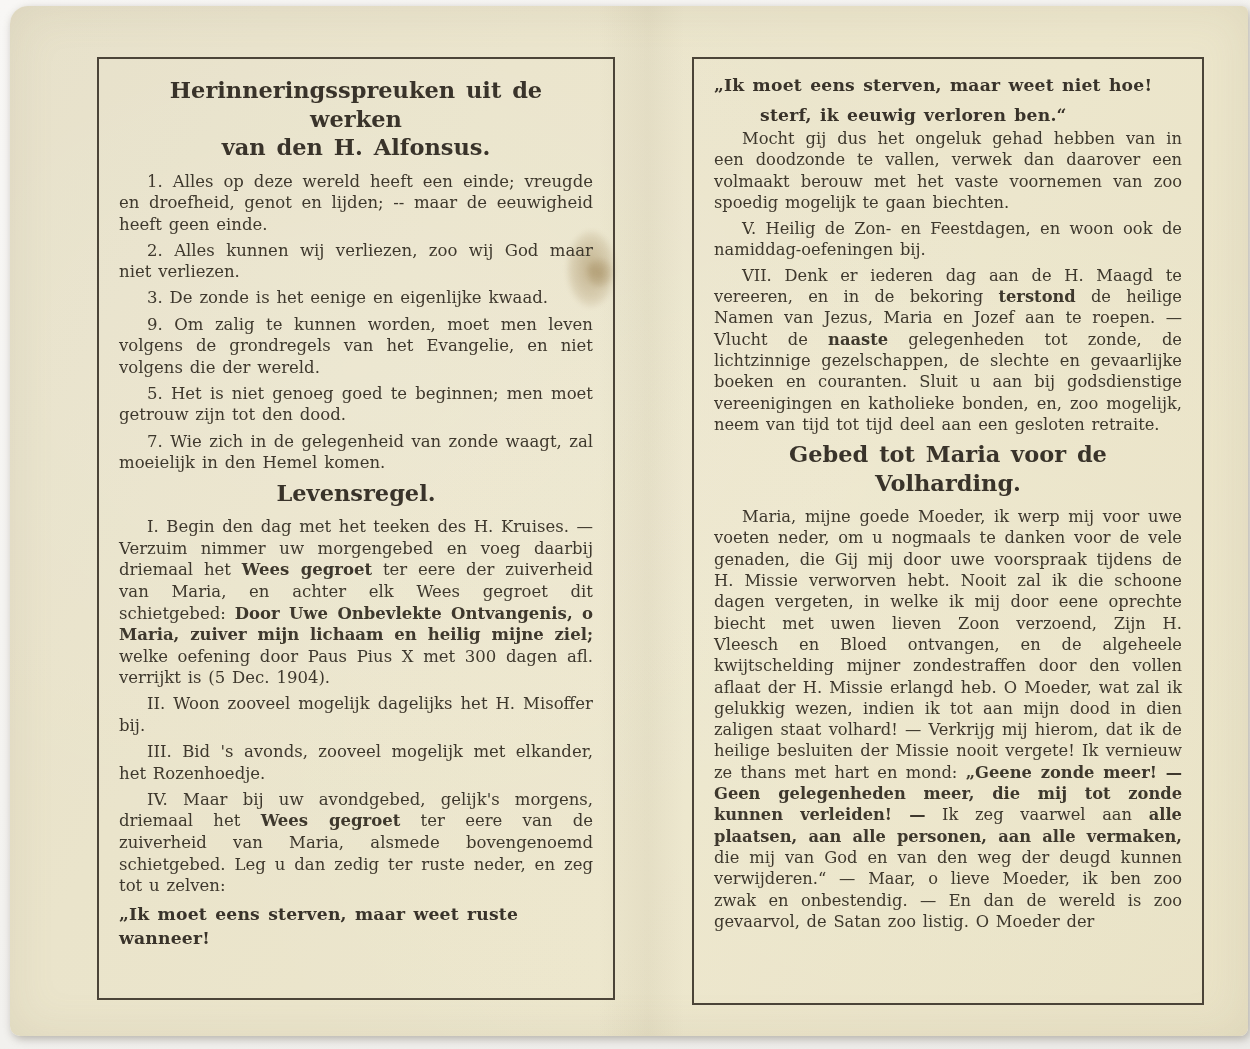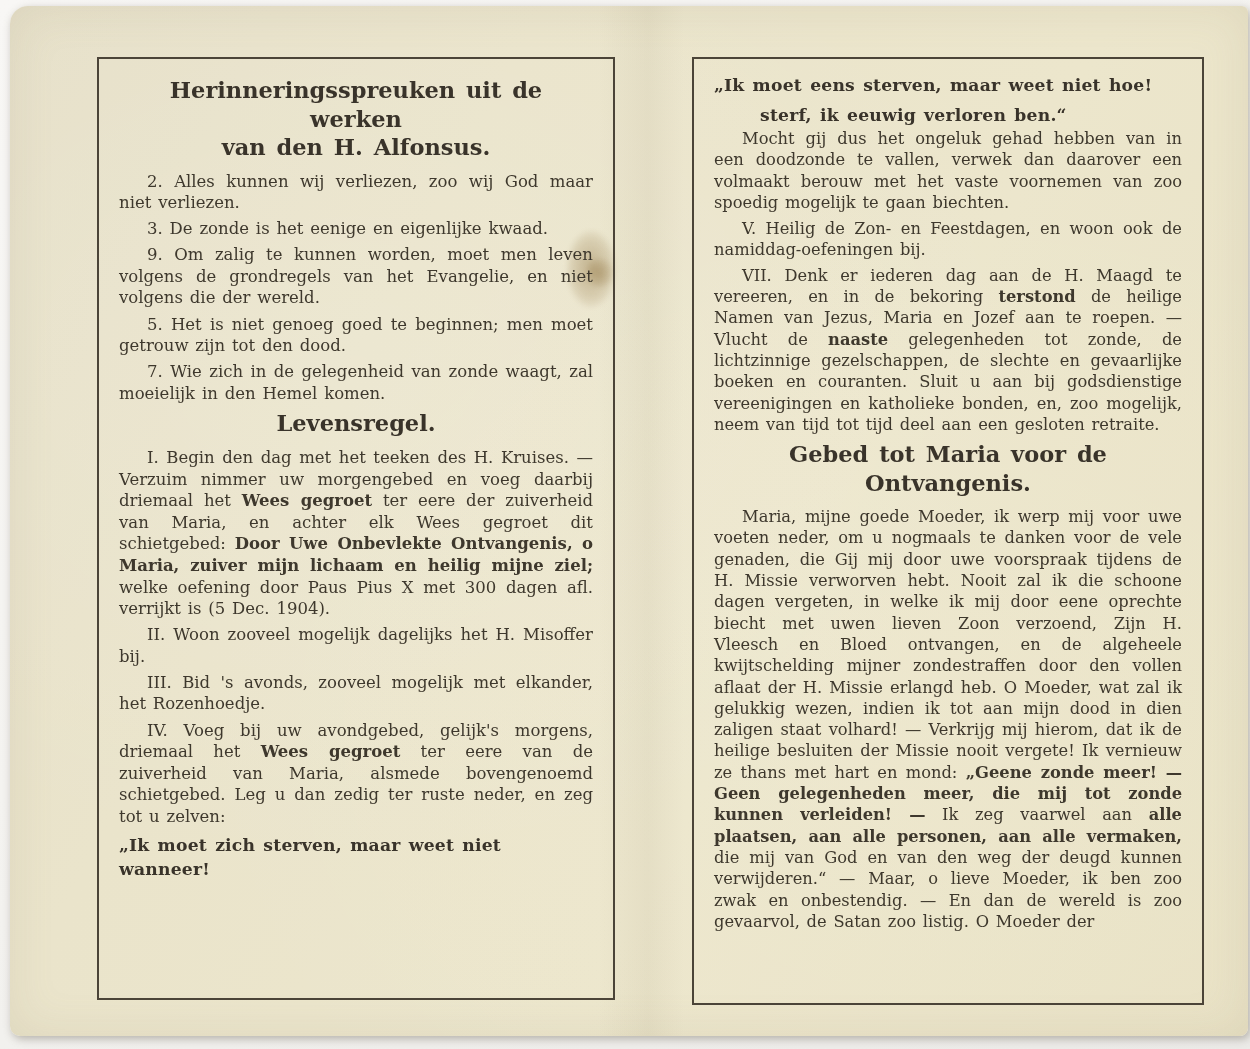--- a/index.html
+++ b/index.html
@@ -55,45 +55,46 @@
 <div id="screen">
   <div class="paper">
     <div class="fold"></div>
     <div class="stain"></div>
     <div class="stain small"></div>
     <div class="page left">
         <div class="heading">
           <div>Herinneringsspreuken uit de werken</div>
           <div>van den H. Alfonsus.</div>
         </div>
+        <p class="para"><span>1. Alles op deze wereld heeft een einde; vreugde en droefheid, genot en lijden; -- maar de eeuwigheid heeft geen einde.</span></p>
         <p class="para"><span>2. Alles kunnen wij verliezen, zoo wij God maar niet verliezen.</span></p>
         <p class="para"><span>3. De zonde is het eenige en eigenlijke kwaad.</span></p>
         <p class="para"><span>9. Om zalig te kunnen worden, moet men leven volgens de grondregels van het Evangelie, en niet volgens die der wereld.</span></p>
         <p class="para"><span>5. Het is niet genoeg goed te beginnen; men moet getrouw zijn tot den dood.</span></p>
         <p class="para"><span>7. Wie zich in de gelegenheid van zonde waagt, zal moeielijk in den Hemel komen.</span></p>
         <div class="heading">
           <div>Levensregel.</div>
         </div>
         <p class="para"><span>I. Begin den dag met het teeken des H. Kruises. — Verzuim nimmer uw morgengebed en voeg daarbij driemaal het </span><span class="b">Wees gegroet</span><span> ter eere der zuiverheid van Maria, en achter elk Wees gegroet dit schietgebed: </span><span class="b">Door Uwe Onbevlekte Ontvangenis, o Maria, zuiver mijn lichaam en heilig mijne ziel;</span><span> welke oefening door Paus Pius X met 300 dagen afl. verrijkt is (5 Dec. 1904).</span></p>
         <p class="para"><span>II. Woon zooveel mogelijk dagelijks het H. Misoffer bij.</span></p>
         <p class="para"><span>III. Bid 's avonds, zooveel mogelijk met elkander, het Rozenhoedje.</span></p>
-        <p class="para"><span>IV. Voeg bij uw avondgebed, gelijk's morgens, driemaal het </span><span class="b">Wees gegroet</span><span> ter eere van de zuiverheid van Maria, alsmede bovengenoemd schietgebed. Leg u dan zedig ter ruste neder, en zeg tot u zelven:</span></p>
+        <p class="para"><span>IV. Maar bij uw avondgebed, gelijk's morgens, driemaal het </span><span class="b">Wees gegroet</span><span> ter eere van de zuiverheid van Maria, alsmede bovengenoemd schietgebed. Leg u dan zedig ter ruste neder, en zeg tot u zelven:</span></p>
         <div class="quote">
-          <div>„Ik moet zich sterven, maar weet niet wanneer!</div>
+          <div>„Ik moet eens sterven, maar weet ruste wanneer!</div>
         </div>
       </div>
     <div class="page right">
         <div class="quote">
           <div>„Ik moet eens sterven, maar weet niet hoe!</div>
         </div>
         <div class="quote">
           <div class="qcont">sterf, ik eeuwig verloren ben.“</div>
         </div>
         <p class="para"><span>Mocht gij dus het ongeluk gehad hebben van in een doodzonde te vallen, verwek dan daarover een volmaakt berouw met het vaste voornemen van zoo spoedig mogelijk te gaan biechten.</span></p>
         <p class="para"><span>V. Heilig de Zon- en Feestdagen, en woon ook de namiddag-oefeningen bij.</span></p>
         <p class="para"><span>VII. Denk er iederen dag aan de H. Maagd te vereeren, en in de bekoring </span><span class="b">terstond</span><span> de heilige Namen van Jezus, Maria en Jozef aan te roepen. — Vlucht de </span><span class="b">naaste</span><span> gelegenheden tot zonde, de lichtzinnige gezelschappen, de slechte en gevaarlijke boeken en couranten. Sluit u aan bij godsdienstige vereenigingen en katholieke bonden, en, zoo mogelijk, neem van tijd tot tijd deel aan een gesloten retraite.</span></p>
         <div class="heading">
-          <div>Gebed tot Maria voor de Ontvangenis.</div>
+          <div>Gebed tot Maria voor de Volharding.</div>
         </div>
         <p class="para"><span>Maria, mijne goede Moeder, ik werp mij voor uwe voeten neder, om u nogmaals te danken voor de vele genaden, die Gij mij door uwe voorspraak tijdens de H. Missie verworven hebt. Nooit zal ik die schoone dagen vergeten, in welke ik mij door eene oprechte biecht met uwen lieven Zoon verzoend, Zijn H. Vleesch en Bloed ontvangen, en de algeheele kwijtschelding mijner zondestraffen door den vollen aflaat der H. Missie erlangd heb. O Moeder, wat zal ik gelukkig wezen, indien ik tot aan mijn dood in dien zaligen staat volhard! — Verkrijg mij hierom, dat ik de heilige besluiten der Missie nooit vergete! Ik vernieuw ze thans met hart en mond: </span><span class="b">„Geene zonde meer! — Geen gelegenheden meer, die mij tot zonde kunnen verleiden! —</span><span> Ik zeg vaarwel aan </span><span class="b">alle plaatsen, aan alle personen, aan alle vermaken,</span><span> die mij van God en van den weg der deugd kunnen verwijderen.“ — Maar, o lieve Moeder, ik ben zoo zwak en onbestendig. — En dan de wereld is zoo gevaarvol, de Satan zoo listig. O Moeder der</span></p>
       </div>
   </div>
 </div>
 
 </body></html>

